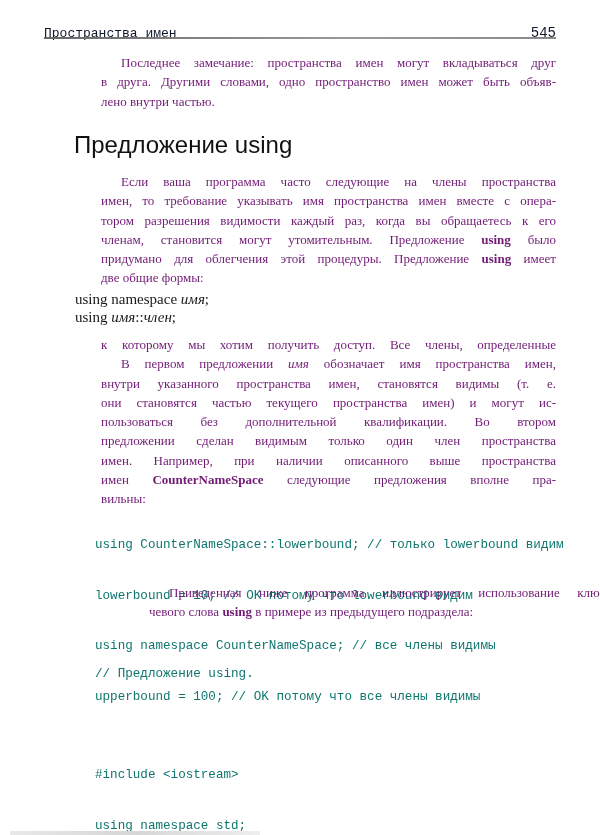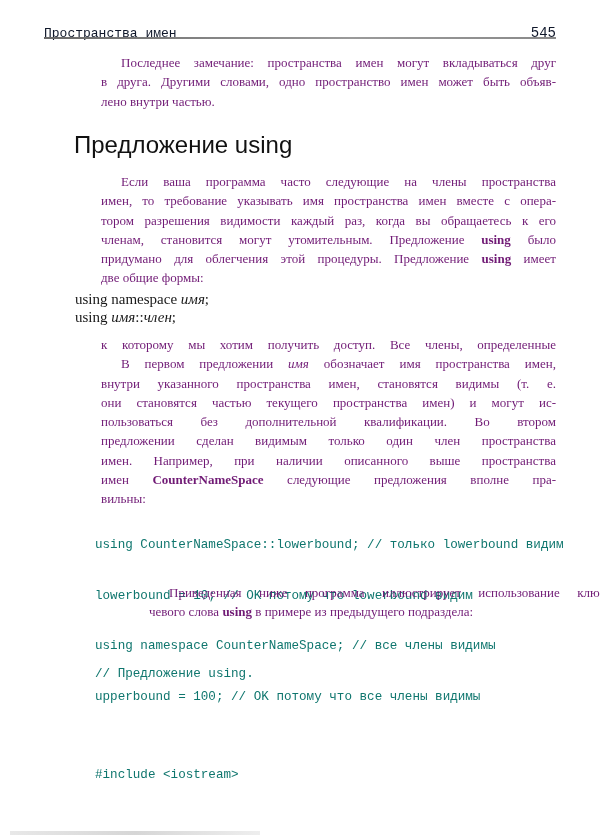--- a/index.html
+++ b/index.html
@@ -92,20 +92,21 @@
 
   <div class="para" style="top:583px;margin-left:48px;">
     <span class="ln ind">Приведенная ниже программа иллюстрирует использование клю-</span>
     <span class="ln last"><span>чевого слова </span><b>using</b><span> в примере из предыдущего подраздела:</span></span>
   </div>
 
   <div class="code" style="top:632px;">
     <span class="ln">// Предложение using.</span>
     <span class="ln"></span>
     <span class="ln">#include &lt;iostream&gt;</span>
+    <span class="ln">using namespace std;</span>
     
     
     
     
     
     
     
   </div>
 
   <div class="bottom-shade"></div>

